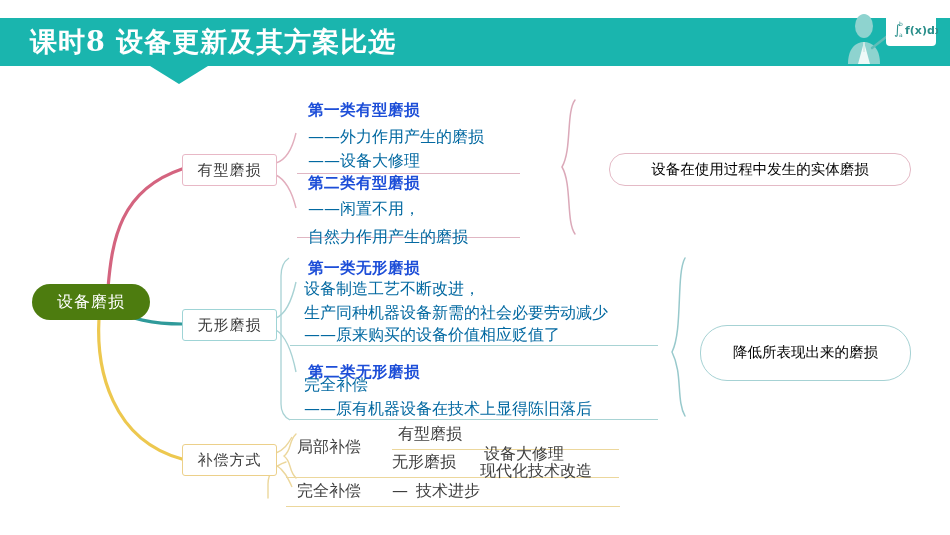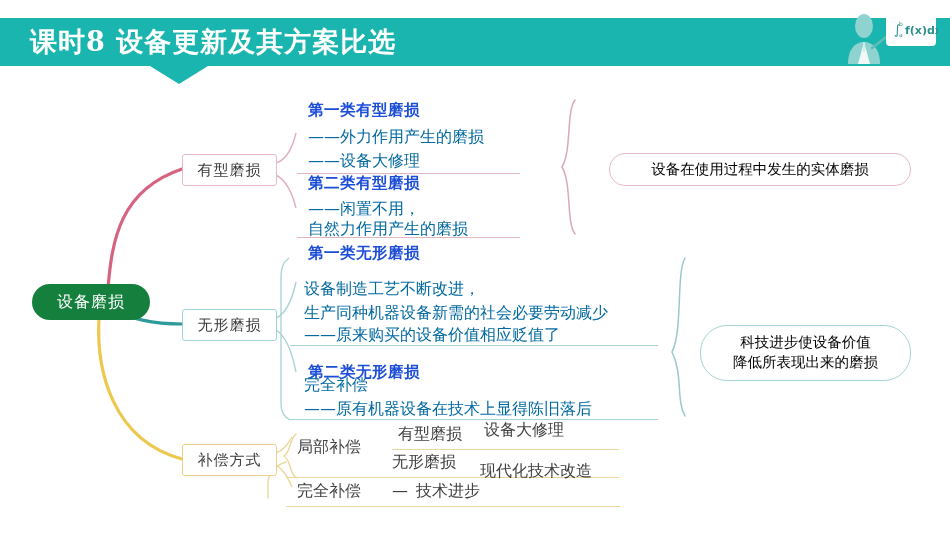--- a/index.html
+++ b/index.html
@@ -43,21 +43,21 @@
     font-size:26px;font-weight:bold;color:#ffffff;
     letter-spacing:2px;
     opacity:.95;
   }
   .logo-mark{position:absolute;left:130px;top:-6px;}
 
   
   .rootnode{
     position:absolute;
     left:32px;top:284px;width:118px;height:36px;
-    background:#15803d;border-radius:18px;
+    background:#4d7c0f;border-radius:18px;
     display:flex;align-items:center;justify-content:center;
     color:#ffffff;font-size:16px;letter-spacing:1px;
     z-index:4;
   }
   .branchbox{
     position:absolute;
     display:flex;align-items:center;justify-content:center;
     background:#ffffff;
     font-size:15px;color:#3b3b3b;
     border-radius:3px;
@@ -163,46 +163,45 @@
 <div class="branchbox bb-you">有型磨损</div>
 <div class="branchbox bb-wu">无形磨损</div>
 <div class="branchbox bb-bu">补偿方式</div>
 
 <div class="ctext chead" style="left:308px;top:98px;">第一类有型磨损</div>
 <div class="ctext" style="left:308px;top:124px;">——外力作用产生的磨损</div>
 <div class="ctext" style="left:308px;top:148px;">——设备大修理</div>
 <div class="rule rule-pink" style="left:297px;top:173px;width:223px;"></div>
 <div class="ctext chead" style="left:308px;top:171px;">第二类有型磨损</div>
 <div class="ctext" style="left:308px;top:196px;">——闲置不用，</div>
-<div class="ctext" style="left:308px;top:216px;text-align:center;">自然力作用产生的磨损</div>
+<div class="ctext" style="left:308px;top:224px;text-align:center;">自然力作用产生的磨损</div>
 <div class="rule rule-pink" style="left:297px;top:237px;width:223px;"></div>
 
 <div class="pill pill-1">
   <span>设备在使用过程中发生的实体磨损</span>
 </div>
 
-<div class="ctext chead" style="left:308px;top:241px;">第一类无形磨损</div>
+<div class="ctext chead" style="left:308px;top:256px;">第一类无形磨损</div>
 <div class="ctext" style="left:304px;top:276px;">设备制造工艺不断改进，</div>
 <div class="ctext" style="left:304px;top:300px;">生产同种机器设备新需的社会必要劳动减少</div>
 <div class="ctext" style="left:304px;top:322px;">——原来购买的设备价值相应贬值了</div>
 <div class="rule rule-teal" style="left:290px;top:345px;width:368px;"></div>
 <div class="ctext chead" style="left:308px;top:360px;">第二类无形磨损</div>
 <div class="ctext" style="left:304px;top:372px;">完全补偿</div>
 <div class="ctext" style="left:304px;top:396px;">——原有机器设备在技术上显得陈旧落后</div>
 <div class="rule rule-teal" style="left:290px;top:419px;width:368px;"></div>
 
 <div class="pill pill-2">
-  <span>科技进步使设备价值</span>
   <span>降低所表现出来的磨损</span>
 </div>
 
 <div class="tlabel" style="left:297px;top:437px;">局部补偿</div>
 
 <div class="tlabel" style="left:398px;top:424px;">有型磨损</div>
-<div class="tlabel" style="left:484px;top:420px;">设备大修理</div>
+<div class="tlabel" style="left:484px;top:444px;">设备大修理</div>
 <div class="rule rule-gold" style="left:392px;top:449px;width:227px;"></div>
 
 <div class="tlabel" style="left:392px;top:452px;">无形磨损</div>
 <div class="tlabel" style="left:480px;top:452px;margin-top:9px;">现代化技术改造</div>
 <div class="rule rule-gold" style="left:286px;top:477px;width:333px;"></div>
 
 <div class="tlabel" style="left:297px;top:481px;">完全补偿</div>
 <div class="tlabel" style="left:392px;top:481px;">—</div>
 <div class="tlabel" style="left:416px;top:481px;">技术进步</div>
 <div class="rule rule-gold" style="left:286px;top:506px;width:334px;"></div>

